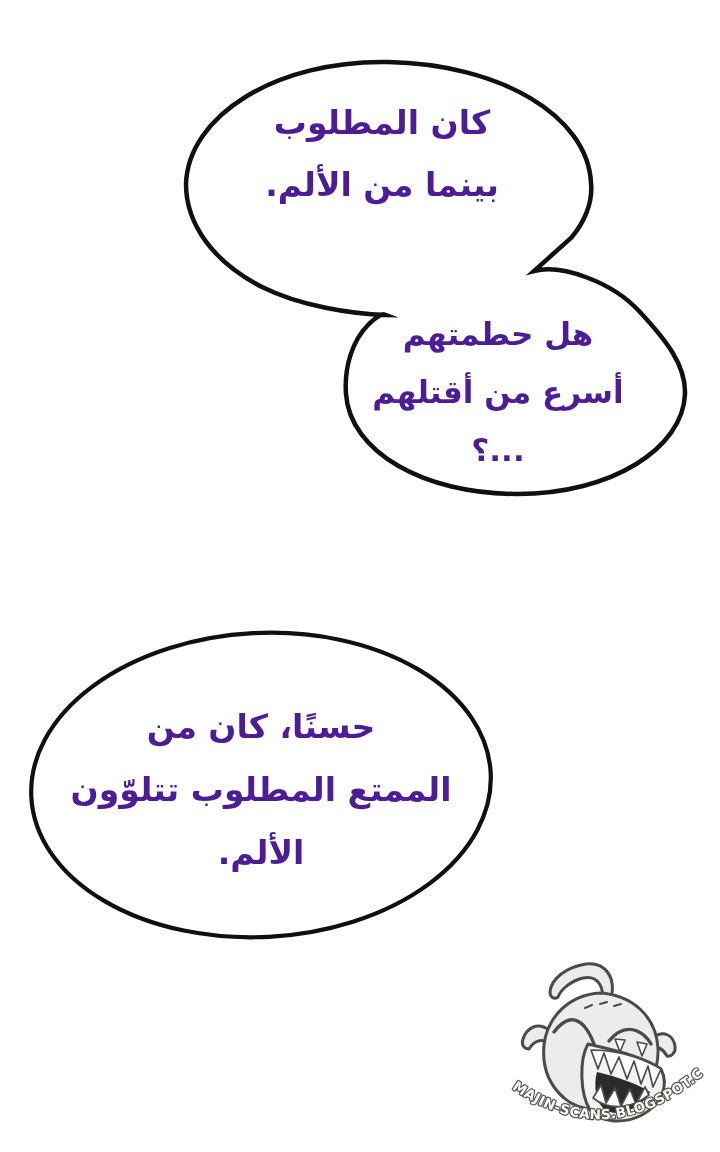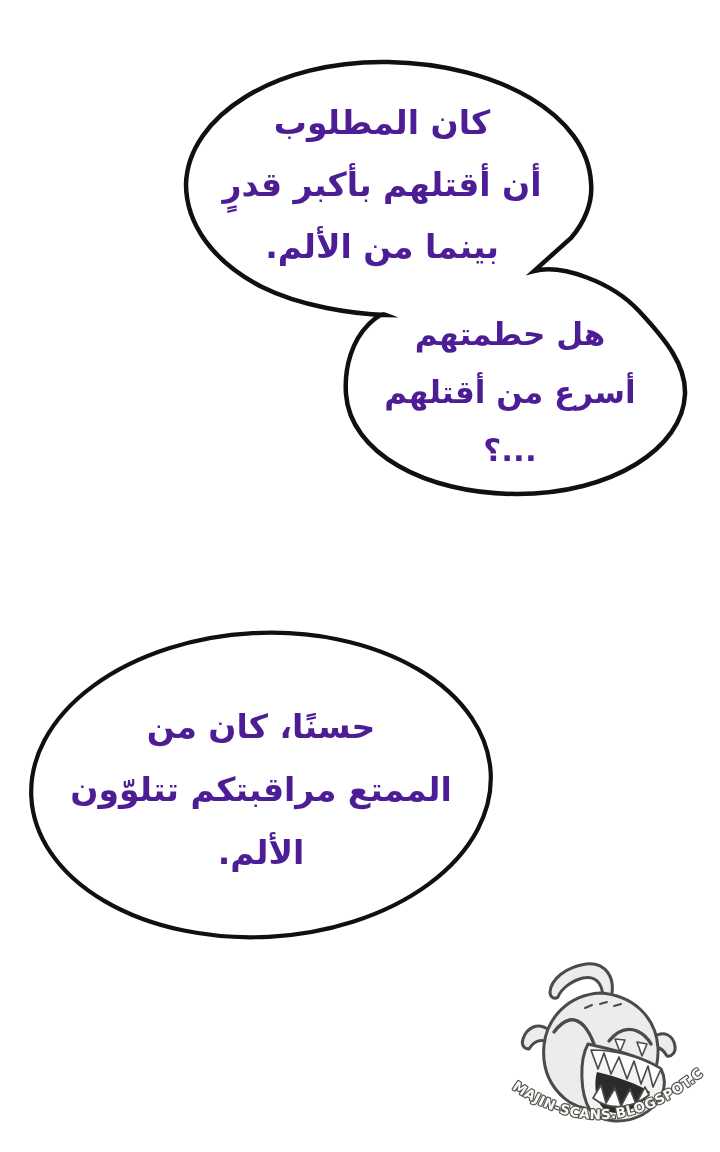--- a/index.html
+++ b/index.html
@@ -4,21 +4,21 @@
 <style>
   html,body{margin:0;padding:0;}
   body{width:720px;height:1152px;background:#ffffff;overflow:hidden;
        font-family:"DejaVu Sans",sans-serif;}
   .page{position:relative;width:720px;height:1152px;background:#ffffff;}
   .art{position:absolute;left:0;top:0;}
   .bubble-text{position:absolute;direction:rtl;text-align:center;
        color:#4c1d95;font-weight:bold;font-family:"DejaVu Sans",sans-serif;}
   .bubble-text .line{white-space:nowrap;}
   .b1{left:192px;top:92px;width:380px;font-size:33px;line-height:62px;}
-  .b2{left:350px;top:305px;width:320px;font-size:31px;line-height:58px;}
+  .b2{left:338px;top:305px;width:320px;font-size:31px;line-height:58px;}
   .b3{left:61px;top:695px;width:400px;font-size:33px;line-height:63px;}
 </style>
 </head>
 <body>
 
 <div class="page">
 
   <svg class="art" width="720" height="1152" viewBox="0 0 720 1152" xmlns="http://www.w3.org/2000/svg" xmlns:xlink="http://www.w3.org/1999/xlink">
 
     <path d="M 388 62
@@ -92,29 +92,28 @@
 
       <path id="wmArc" d="M 510 1087 Q 608 1158 707 1072" fill="none"></path>
       <text font-family="DejaVu Sans, sans-serif" font-size="13.5" font-weight="bold" letter-spacing="0.4" style="paint-order:stroke;stroke:#55544f;stroke-width:2.4;fill:#fcfbfa;">
         <textPath xlink:href="#wmArc" href="#wmArc" startOffset="1%">MAJIN-SCANS.BLOGSPOT.COM</textPath>
       </text>
     </g>
   </svg>
 
   <div class="bubble-text b1">
     <div class="line">كان المطلوب</div>
-    <div class="line">أن أقتلهم بأكبر قدرٍ</div>
     <div class="line">بينما من الألم.</div>
   </div>
 
   <div class="bubble-text b2">
     <div class="line">هل حطمتهم</div>
     <div class="line">أسرع من أقتلهم</div>
     <div class="line">...؟</div>
   </div>
 
   <div class="bubble-text b3">
     <div class="line">حسنًا، كان من</div>
-    <div class="line">الممتع مراقبتكم تتلوّون</div>
+    <div class="line">الممتع المطلوب تتلوّون</div>
     <div class="line">الألم.</div>
   </div>
 
 </div>
 
 </body></html>

